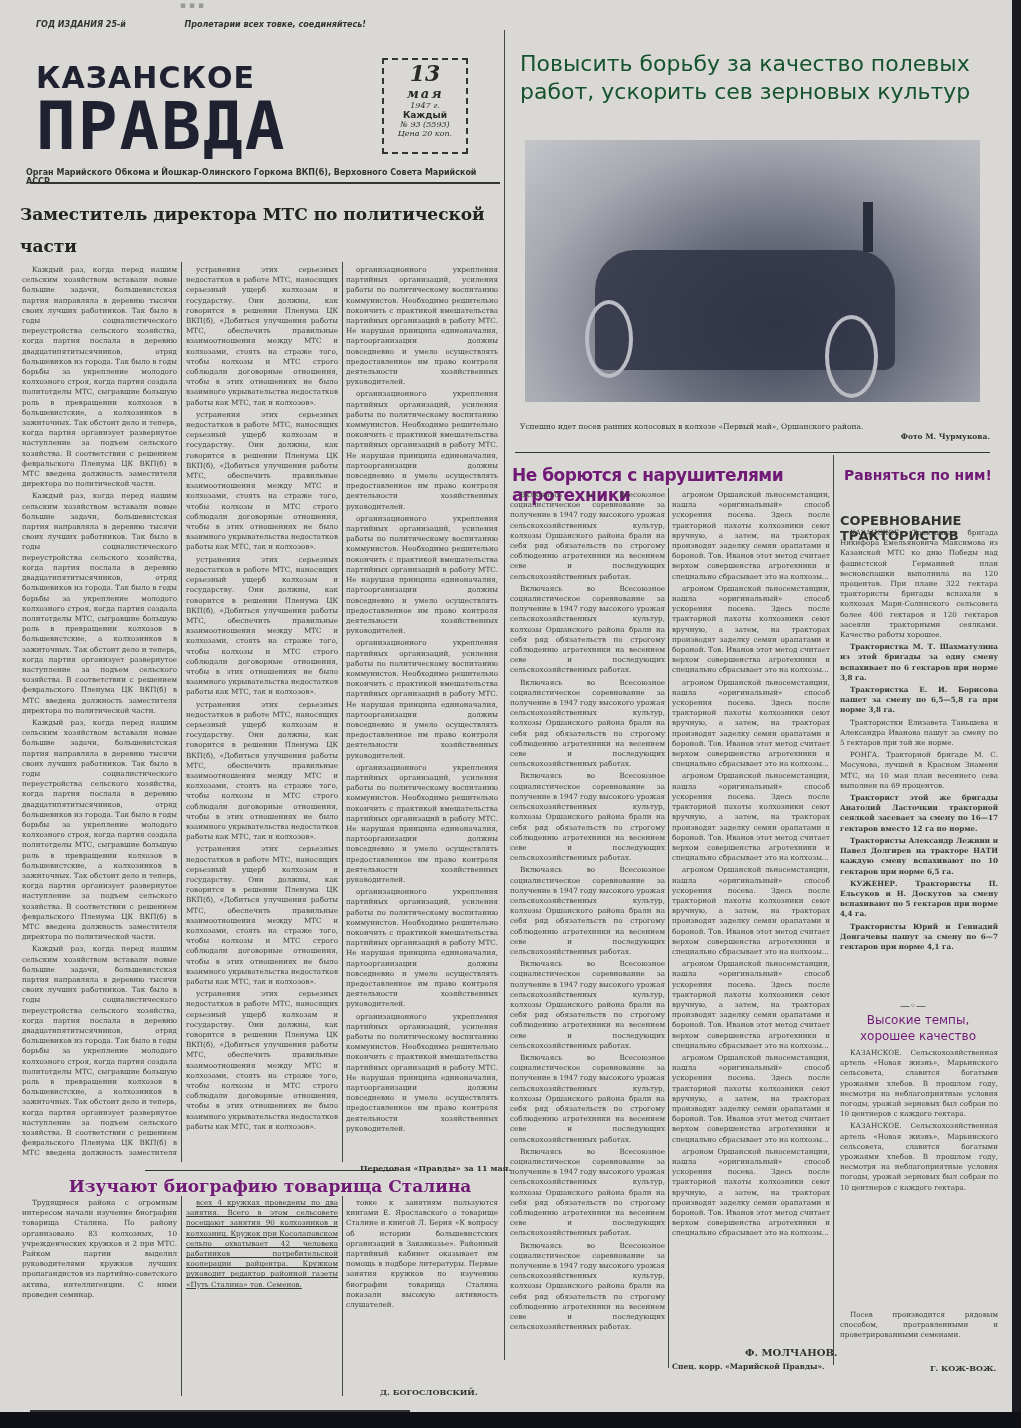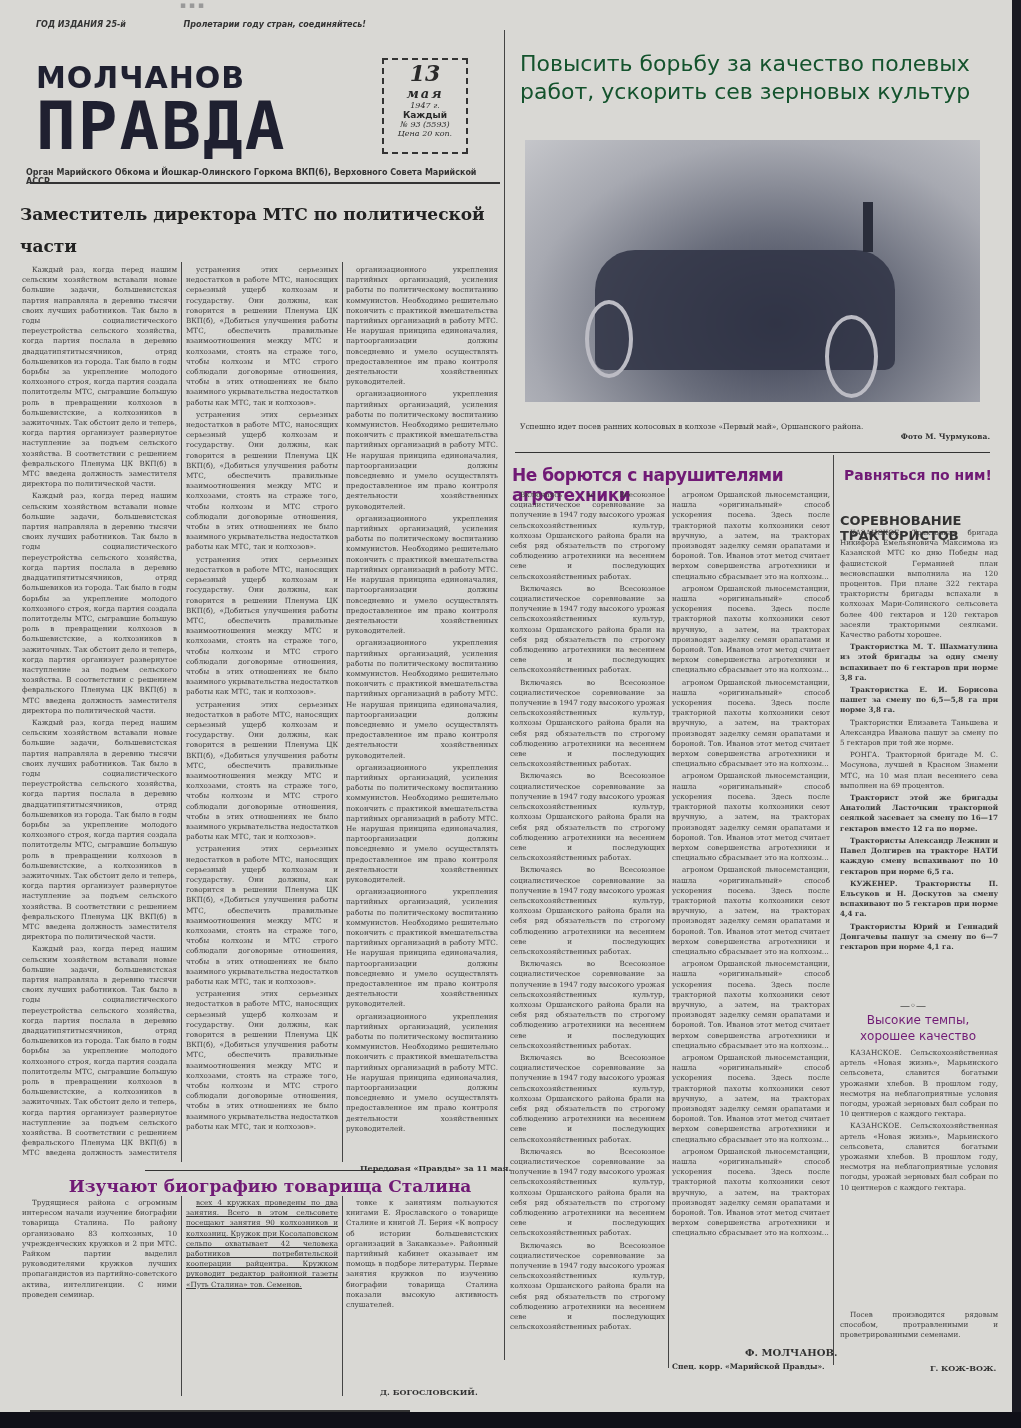--- a/index.html
+++ b/index.html
@@ -35,23 +35,23 @@
 </style>
 </head>
 <body>
 
 <div class="page">
   <div class="topnoise">▪ ▪ ▪</div>
 
   <div>
     <div class="meta-top" style="position:absolute;left:36px;top:20px;">
       <span>ГОД ИЗДАНИЯ 25-й</span>
-      <span>Пролетарии году стран, соединяйтесь!</span>
+      <span>Пролетарии всех товке, соединяйтесь!</span>
     </div>
-    <div class="name1">МОЛЧАНОВ</div>
+    <div class="name1">КАЗАНСКОЕ</div>
     <div class="name2">ПРАВДА</div>
     <div class="datebox">
       <div class="d">13</div>
       <div class="m">мая</div>
       <div class="s">1947 г.</div>
       <div class="w">Каждый</div>
       <div class="s">№ 93 (5593)</div>
       <div class="s">Цена 20 коп.</div>
     </div>
     <div class="organ">Орган Марийского Обкома и Йошкар-Олинского Горкома ВКП(б), Верховного Совета Марийской АССР</div>

